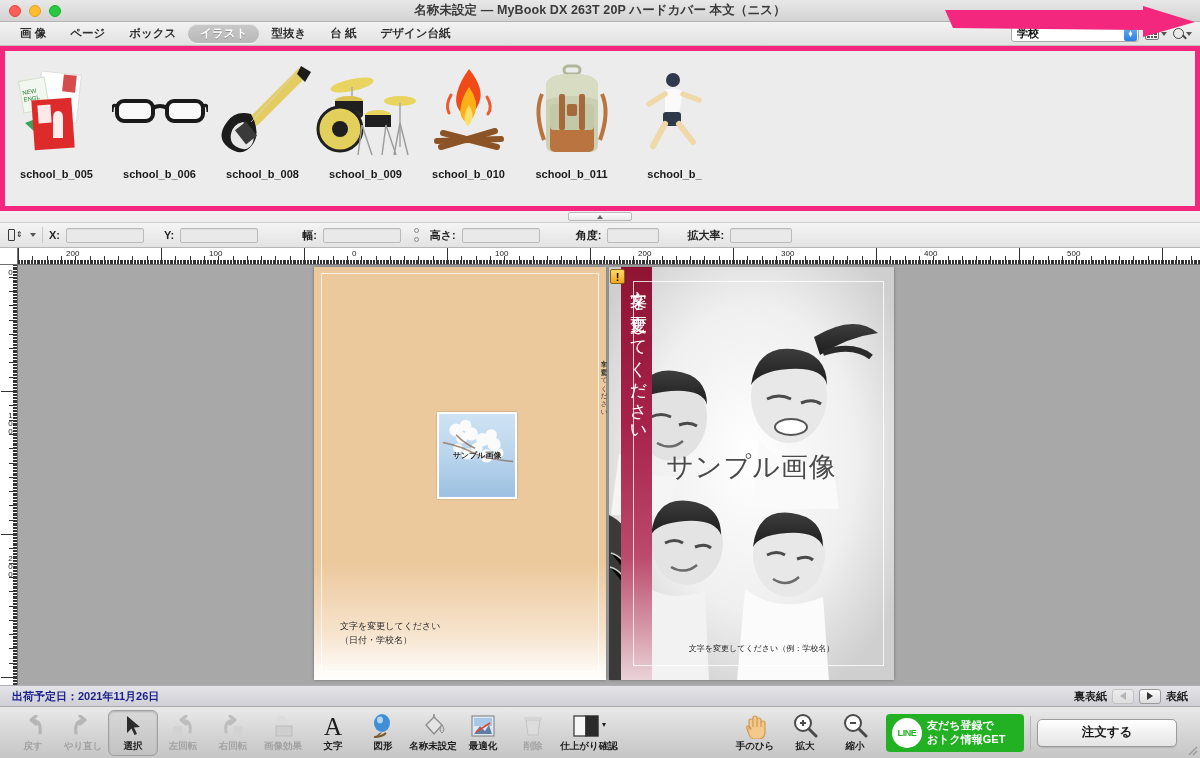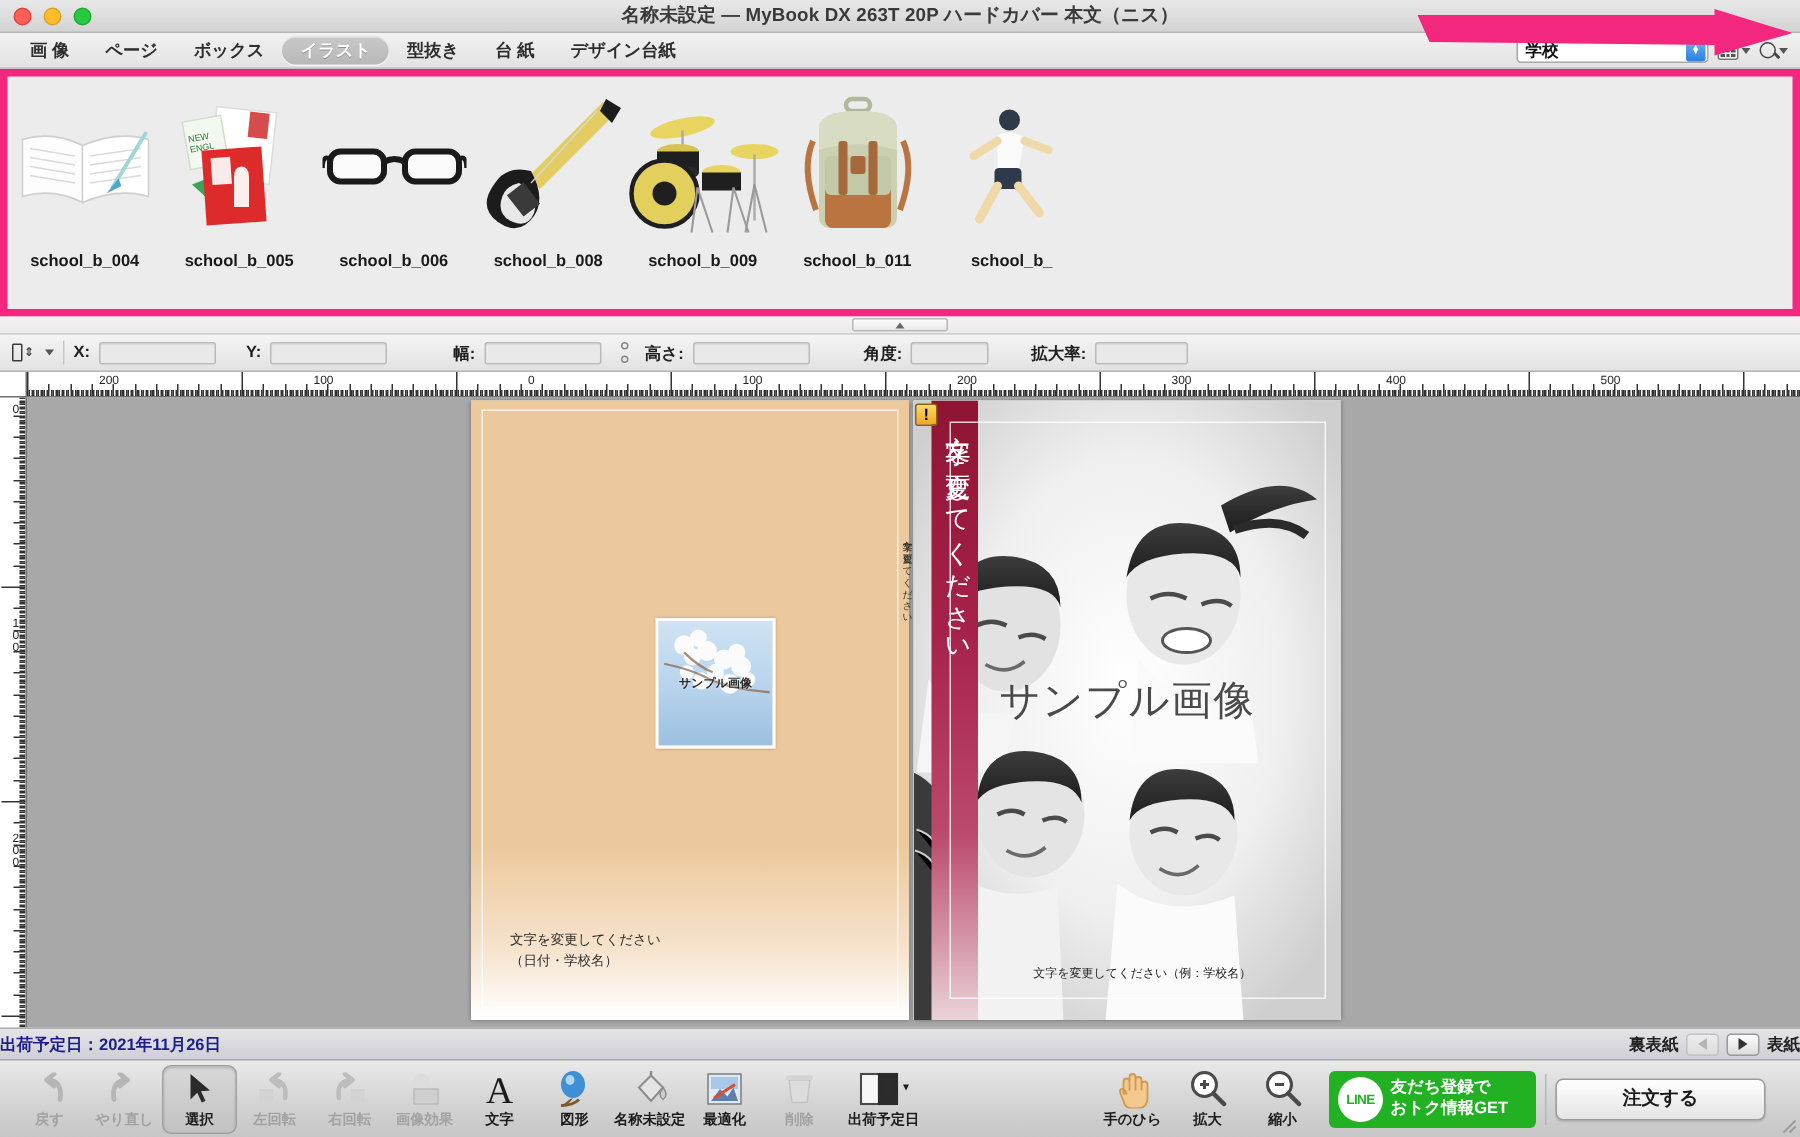--- a/index.html
+++ b/index.html
@@ -225,21 +225,21 @@
     background: linear-gradient(to bottom,#fdd96a,#f0a820);
     border:1px solid #8a6012; border-radius:2px;
     display:flex; align-items:center; justify-content:center;
     font-size:11px; font-weight:bold; color:#000;
   }
 
   
   .statusbar {
     position:absolute; left:0; top:685px; width:1200px; height:21px;
     background: linear-gradient(to bottom,#e4e4e8,#cfcfd6);
-    border-top:1px solid #b0b0b0; display:flex; align-items:center; padding:0 0;
+    border-top:1px solid #b0b0b0; display:flex; align-items:center; padding:0 12px;
   }
   .ship { font-size:11px; color:#1b1f8c; font-weight:bold; }
   .pagenav { margin-left:auto; display:flex; align-items:center; gap:5px; }
   .pagenav .lbl { font-size:11px; color:#222; font-weight:bold; }
   .navbtn {
     width:22px;height:15px;border:1px solid #9a9a9a;border-radius:3px;
     background:linear-gradient(to bottom,#fdfdfd,#dcdcdc);
     display:flex;align-items:center;justify-content:center;
   }
   .navbtn.dis { background:linear-gradient(to bottom,#ececec,#dedede); border-color:#c2c2c2; }
@@ -340,41 +340,20 @@
       </div>
     </div>
   </div>
 
   <div class="illus-wrap">
     <div class="illus-scroll">
 
 
 
 
-      <div class="ithumb">
-        <div class="art">
-          <svg width="96" height="64" viewBox="0 0 96 64">
-            <path d="M6 14 q20 -6 40 4 v38 q-20 -10 -40 -4 z" fill="#fdfdfd" stroke="#cfcfcf"></path>
-            <path d="M90 14 q-20 -6 -44 4 v38 q24 -10 44 -4 z" fill="#ffffff" stroke="#cfcfcf"></path>
-            <g stroke="#dadada" stroke-width=".9">
-              <line x1="11" y1="20" x2="41" y2="25"></line>
-                <line x1="11" y1="26" x2="41" y2="31"></line>
-              <line x1="11" y1="32" x2="41" y2="37"></line>
-                <line x1="11" y1="38" x2="41" y2="43"></line>
-              <line x1="51" y1="25" x2="85" y2="20"></line>
-                <line x1="51" y1="31" x2="85" y2="26"></line>
-              <line x1="51" y1="37" x2="85" y2="32"></line>
-                <line x1="51" y1="43" x2="85" y2="38"></line>
-            </g>
-            <path d="M88 10 l-22 36" stroke="#9fd6d6" stroke-width="2.6" stroke-linecap="round"></path>
-            <path d="M70 40 l-8 10 l10 -5 z" fill="#4da8c8"></path>
-          </svg>
-        </div>
-        <div class="cap">school_b_004</div>
-      </div>
 
       <div class="ithumb">
         <div class="art">
           <svg width="92" height="84" viewBox="0 0 92 84">
             <rect x="28" y="4" width="40" height="48" fill="#fff" stroke="#ddd" transform="rotate(6 48 28)"></rect>
             <rect x="52" y="6" width="13" height="17" fill="#cf2b2b" opacity=".85" transform="rotate(6 58 14)"></rect>
             <rect x="10" y="10" width="26" height="32" fill="#f2f7ef" stroke="#cfe0c8" transform="rotate(-10 23 26)"></rect>
             <text x="12" y="24" font-size="6" fill="#2e7d32" transform="rotate(-10 23 26)">NEW</text>
             <text x="12" y="31" font-size="6" fill="#2e7d32" transform="rotate(-10 23 26)">ENGL</text>
             <path d="M14 54 l26 -10 l22 18 l-26 12 z" fill="#3aa35a"></path>
@@ -434,20 +413,37 @@
               <line x1="70" y1="62" x2="66" y2="92"></line>
                 <line x1="70" y1="62" x2="80" y2="92"></line>
               <line x1="84" y1="60" x2="78" y2="92"></line>
                 <line x1="84" y1="60" x2="92" y2="92"></line>
             </g>
           </svg>
         </div>
         <div class="cap">school_b_009</div>
       </div>
 
+      <div class="ithumb">
+        <div class="art">
+          <svg width="92" height="92" viewBox="0 0 92 92">
+            <path d="M46 4 q16 20 10 34 q-4 10 -12 14 q-14 -8 -10 -24 q3 -12 12 -24 z" fill="#f04a18"></path>
+            <path d="M46 22 q10 14 6 26 q-3 8 -8 10 q-9 -6 -6 -18 q2 -9 8 -18 z" fill="#fbb016"></path>
+            <path d="M46 40 q5 8 3 15 q-2 5 -4 6 q-5 -4 -3 -11 q1 -6 4 -10 z" fill="#fde06a"></path>
+            <path d="M28 30 q-6 10 -2 18" stroke="#f0592b" stroke-width="3" fill="none" stroke-linecap="round"></path>
+            <path d="M64 32 q6 10 1 17" stroke="#f0592b" stroke-width="3" fill="none" stroke-linecap="round"></path>
+            <g stroke="#8c5426" stroke-width="6" stroke-linecap="round">
+              <line x1="18" y1="82" x2="72" y2="66"></line>
+                <line x1="20" y1="68" x2="74" y2="82"></line>
+              <line x1="14" y1="76" x2="78" y2="74"></line>
+            </g>
+          </svg>
+        </div>
+        <div class="cap">school_b_010</div>
+      </div>
 
       <div class="ithumb">
         <div class="art">
           <svg width="92" height="94" viewBox="0 0 92 94">
             <rect x="38" y="2" width="16" height="8" rx="4" fill="none" stroke="#b0b79a" stroke-width="3"></rect>
             <path d="M20 22 q0 -12 26 -12 q26 0 26 12 v58 q0 8 -8 8 h-36 q-8 0 -8 -8 z" fill="#cbd0b2"></path>
             <path d="M20 22 q0 -12 26 -12 q26 0 26 12 v14 q-26 -8 -52 0 z" fill="#d8dcc2"></path>
             <rect x="24" y="58" width="44" height="30" rx="5" fill="#b9743f"></rect>
             <rect x="24" y="40" width="44" height="26" rx="4" fill="#c3c9a8"></rect>
             <g fill="#a5693c">
@@ -1921,21 +1917,21 @@
     </div>
 
     <div class="btool" style="width:62px">
       <div class="ico">
         <svg width="34" height="24" viewBox="0 0 34 24">
           <rect x="2" y="2" width="12" height="20" fill="#f6f6f6" stroke="#4a4a4a" stroke-width="1.4"></rect>
           <rect x="14" y="2" width="12" height="20" fill="#2b2b2b" stroke="#2b2b2b" stroke-width="1.4"></rect>
           <path d="M30 9 l4 0 l-2 4 z" fill="#1c1c1c"></path>
         </svg>
       </div>
-      <div class="lb">出荷予定日</div>
+      <div class="lb">仕上がり確認</div>
     </div>
 
     <div style="width:110px"></div>
 
     <div class="btool">
       <div class="ico">
         <svg width="26" height="26" viewBox="0 0 26 26">
             <path d="M7 16 v-8 q0 -2 2 -2 q2 0 2 2 v6 v-9 q0 -2 2 -2 q2 0 2 2 v9 v-7 q0 -2 2 -2 q2 0 2 2 v7 v-4 q0 -2 2 -2 q2 0 2 2 v9 q0 7 -7 7 h-3 q-5 0 -6 -5 l-2 -5 q-1 -3 1 -3 q2 0 3 3 z" fill="#f4c98e" stroke="#cf9a52" stroke-width="1.2"></path>
           </svg>
       </div>

